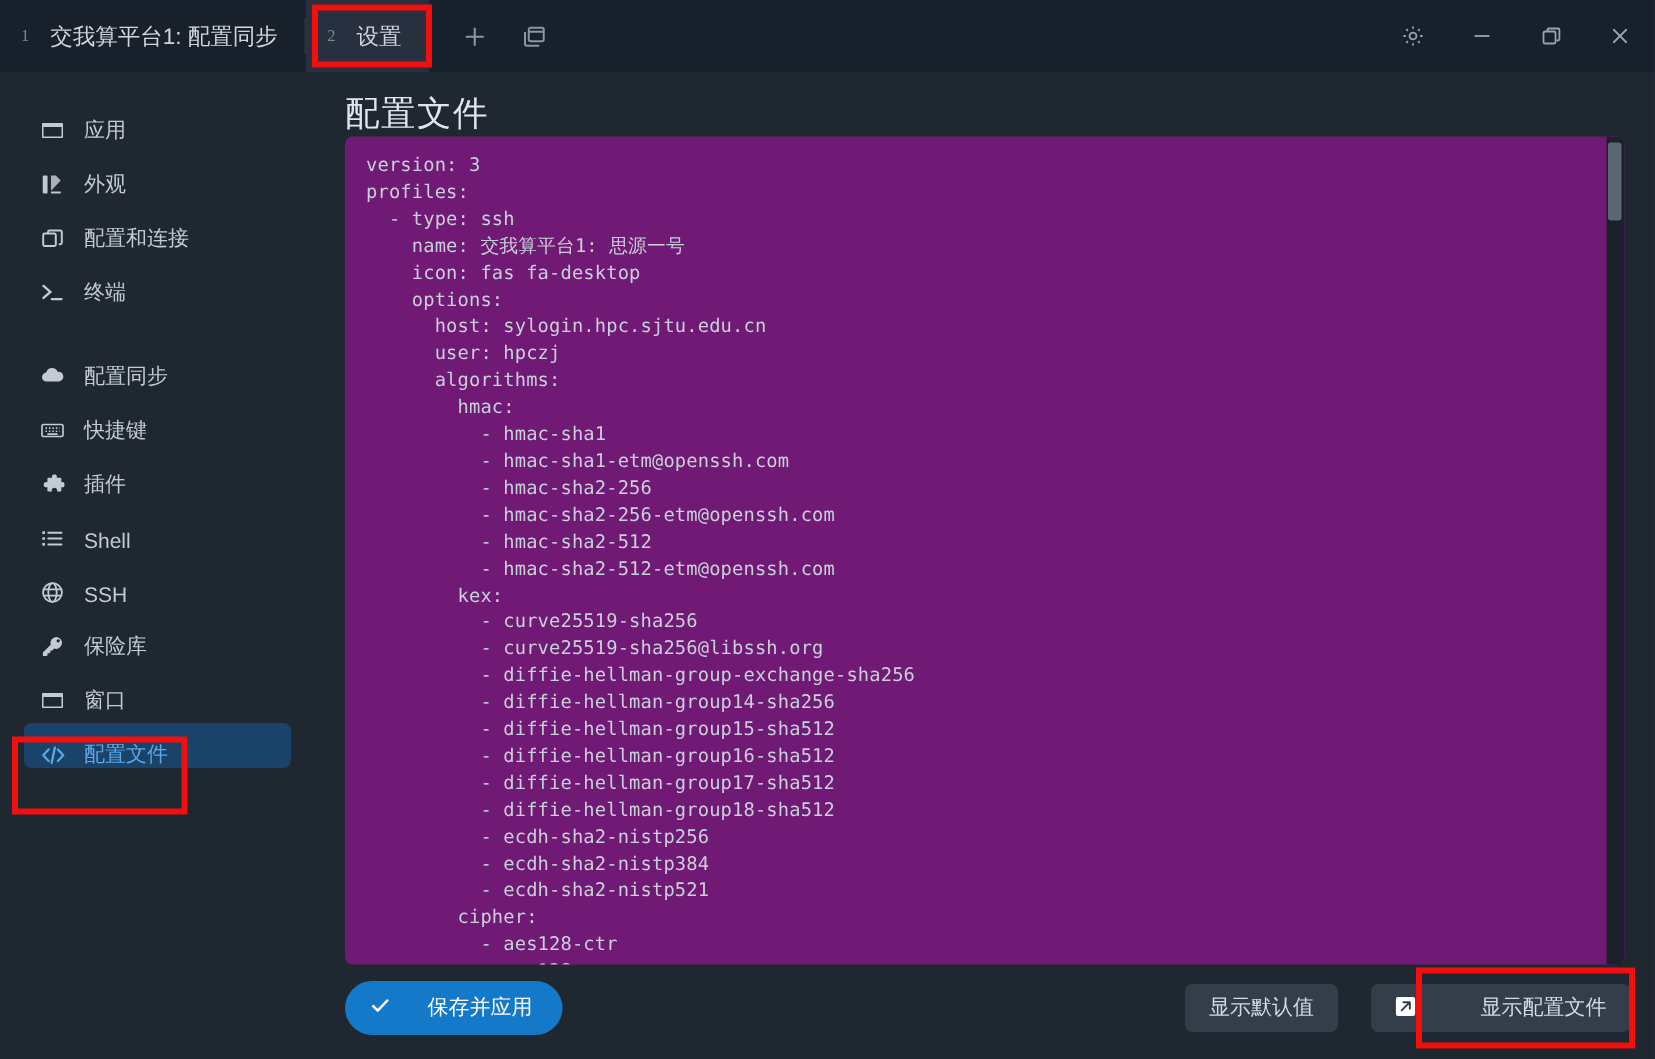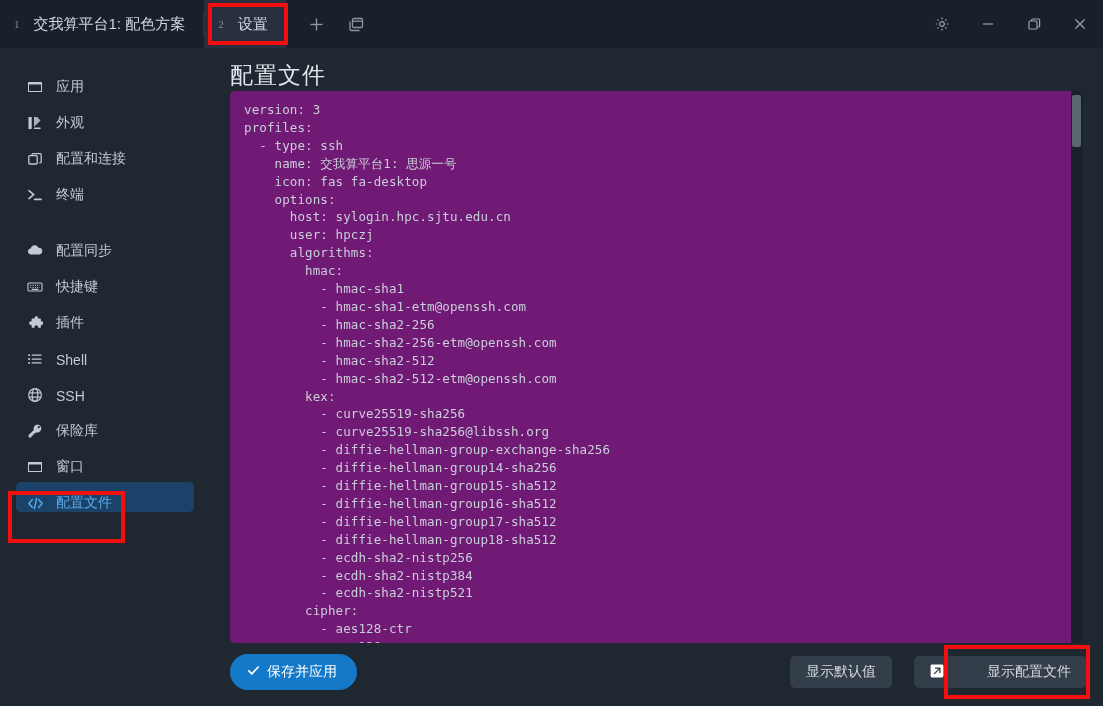--- a/index.html
+++ b/index.html
@@ -83,21 +83,21 @@
   }
   .scrollthumb {
     position: absolute; right: 2px; top: 4px; width: 9px; height: 52px;
     background: #5a6672; border-radius: 2px;
   }
 
   
   .footer { position: absolute; left: 0; bottom: 0; width: 893px; height: 62px; }
   .btn-primary {
     position: absolute; left: 20px; top: 10px; height: 36px; padding: 0 20px 0 16px;
-    display: flex; align-items: center; gap: 6px;
+    display: flex; align-items: center; gap: 24px;
     background: #1479c9; color: #ffffff; border: none; border-radius: 18px;
     font-size: 14px; font-family: "Liberation Sans", sans-serif; cursor: pointer;
   }
   .btn-secondary {
     position: absolute; top: 12px; height: 32px; padding: 0 16px;
     display: flex; align-items: center; gap: 10px;
     background: #343d4a; color: #d3dae2; border: none; border-radius: 5px;
     font-size: 14px; font-family: "Liberation Sans", sans-serif; cursor: pointer;
   }
   #btn-defaults { right: 211px; }
@@ -110,21 +110,21 @@
 </style>
 </head>
 <body>
 
 <div id="app">
 
   <div class="titlebar">
 
     <div class="tab">
       <span class="tab-index">1</span>
-      <span class="tab-label">交我算平台1: 配色方案</span>
+      <span class="tab-label">交我算平台1: 配置同步</span>
     </div>
     <div class="tab-sep"></div>
     <div class="tab active">
       <span class="tab-index">2</span>
       <span class="tab-label">设置</span>
     </div>
 
     <div class="tabbar-actions">
       <div class="tb-btn">
         <svg width="17" height="17" viewBox="0 0 17 17" fill="none" stroke="currentColor" stroke-width="1.4">

